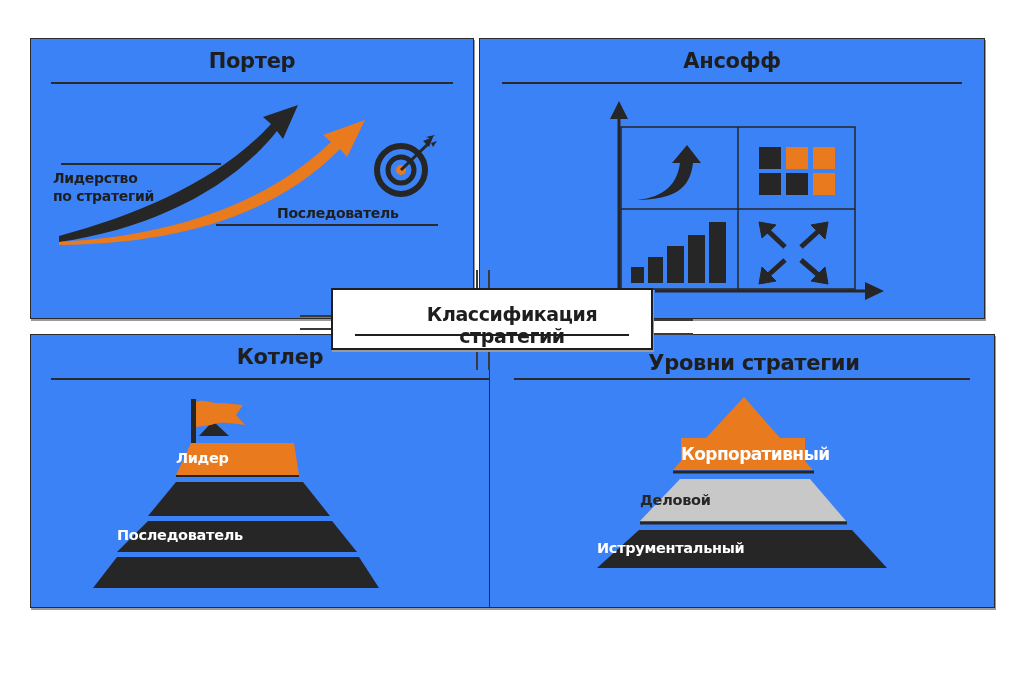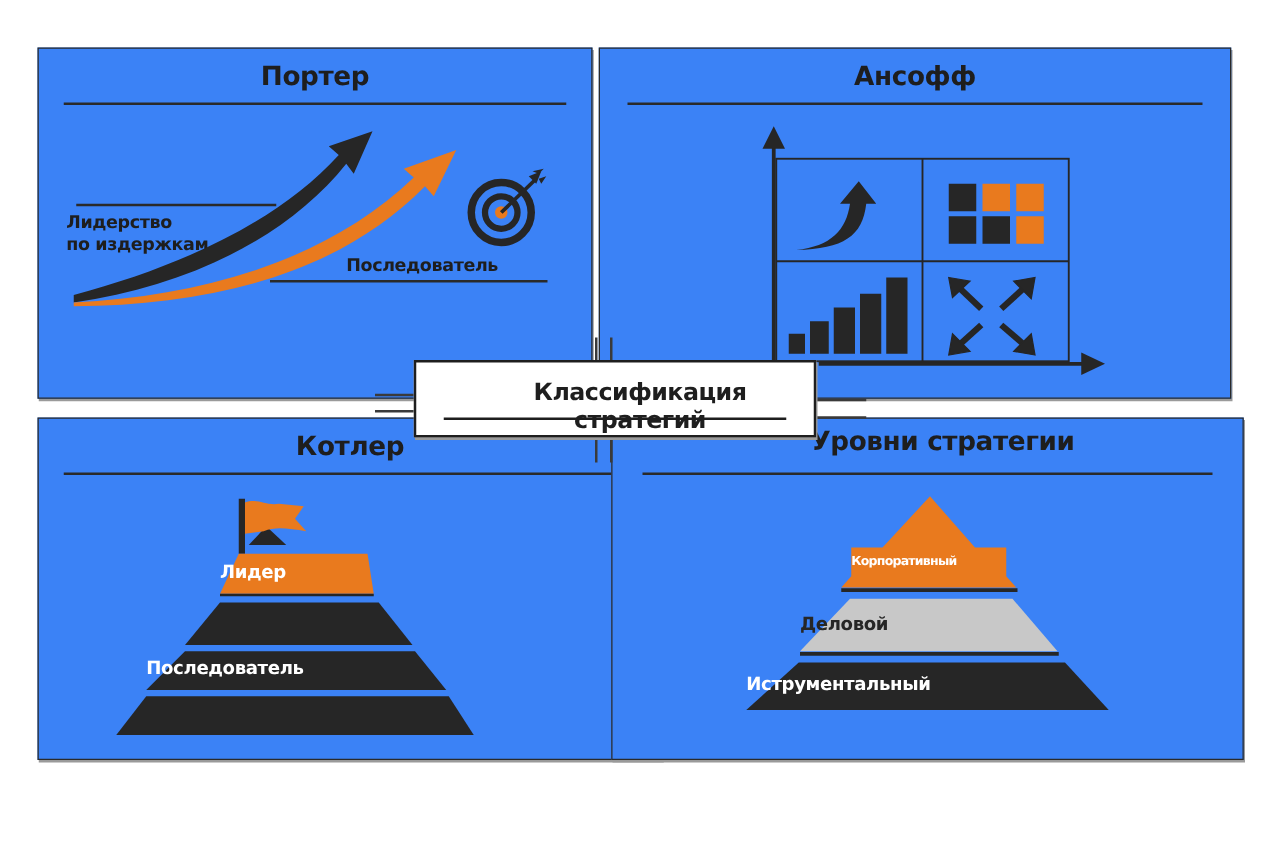--- a/index.html
+++ b/index.html
@@ -33,21 +33,21 @@
 <div class="conn" style="left:300px;top:328px;width:31px;height:1.5px;"></div>
 <div class="conn" style="left:653px;top:319px;width:40px;height:1.5px;"></div>
 <div class="conn" style="left:653px;top:333px;width:40px;height:1.5px;"></div>
 
 <div class="panel" style="left:30px;top:38px;width:444px;height:281px;">
   <div class="panel-title" style="top:10px;">Портер</div>
   <div class="panel-rule" style="left:20px;right:20px;top:43px;"></div>
 
   <div class="lbl" style="left:22px;top:82px;line-height:18px;margin-top:48px;">
     <div>Лидерство</div>
-    <div>по издержкам</div>
+    <div>по стратегий</div>
   </div>
   <div class="panel-rule" style="left:30px;width:160px;top:124px;height:1.5px;"></div>
 
   <div class="lbl" style="left:246px;top:166px;">Последователь</div>
   <div class="panel-rule" style="left:185px;width:222px;top:185px;height:1.5px;"></div>
 
   <svg style="left:0;top:0;" width="444" height="281">
     <path d="M28 197 C 110 175, 190 140, 240 85 L 232 78 L 267 66 L 252 100 L 246 92 C 200 150, 120 190, 28 203 Z" fill="#262626"></path>
     <path d="M28 203 C 130 198, 230 170, 300 103 L 292 96 L 334 81 L 316 118 L 309 110 C 240 180, 140 205, 28 206 Z" fill="#E97A1E"></path>
   </svg>
@@ -126,31 +126,31 @@
     <line x1="145" y1="141" x2="268" y2="141" stroke="#262626" stroke-width="2"></line>
     <path d="M145 147 L272 147 L299 181 L117 181 Z" fill="#262626"></path>
     <path d="M117 186 L301 186 L326 217 L86 217 Z" fill="#262626"></path>
     <path d="M86 222 L328 222 L348 253 L62 253 Z" fill="#262626"></path>
   </svg>
   <div class="layer-text" style="left:145px;width:123px;top:115px;color:#fff;">Лидер</div>
   <div class="layer-text" style="left:86px;width:240px;top:192px;color:#fff;">Последователь</div>
 </div>
 
 <div class="panel" style="left:489px;top:334px;width:506px;height:274px;">
-  <div class="panel-title" style="top:6px;margin-left:24px;">Уровни стратегии</div>
+  <div class="panel-title" style="top:16px;margin-left:24px;">Уровни стратегии</div>
   <div class="panel-rule" style="left:24px;right:24px;top:43px;"></div>
 
   <svg style="left:0;top:0;" width="506" height="274">
     <path d="M254 62 L290 103 L315 103 L315 126 L323 135 L183 135 L191 126 L191 103 L216 103 Z" fill="#E97A1E"></path>
     <line x1="183" y1="137" x2="324" y2="137" stroke="#262626" stroke-width="3"></line>
     <path d="M190 144 L320 144 L356 186 L150 186 Z" fill="#C8C8C8"></path>
     <line x1="150" y1="188" x2="357" y2="188" stroke="#262626" stroke-width="3"></line>
     <path d="M149 195 L362 195 L397 233 L107 233 Z" fill="#262626"></path>
   </svg>
-  <div class="layer-text" style="left:191px;width:120px;top:109px;color:#fff;font-size:10px;letter-spacing:-0.6px;">Корпоративный</div>
+  <div class="layer-text" style="left:191px;width:120px;top:109px;color:#fff;font-size:17px;letter-spacing:-0.6px;">Корпоративный</div>
   <div class="layer-text" style="left:150px;width:206px;top:157px;color:#262626;">Деловой</div>
   <div class="layer-text" style="left:107px;width:290px;top:205px;color:#fff;">Иструментальный</div>
 </div>
 
 <div class="center-box">
   <div class="center-title">Классификация стратегий</div>
   <div class="center-rule"></div>
 </div>
 
 </body></html>

